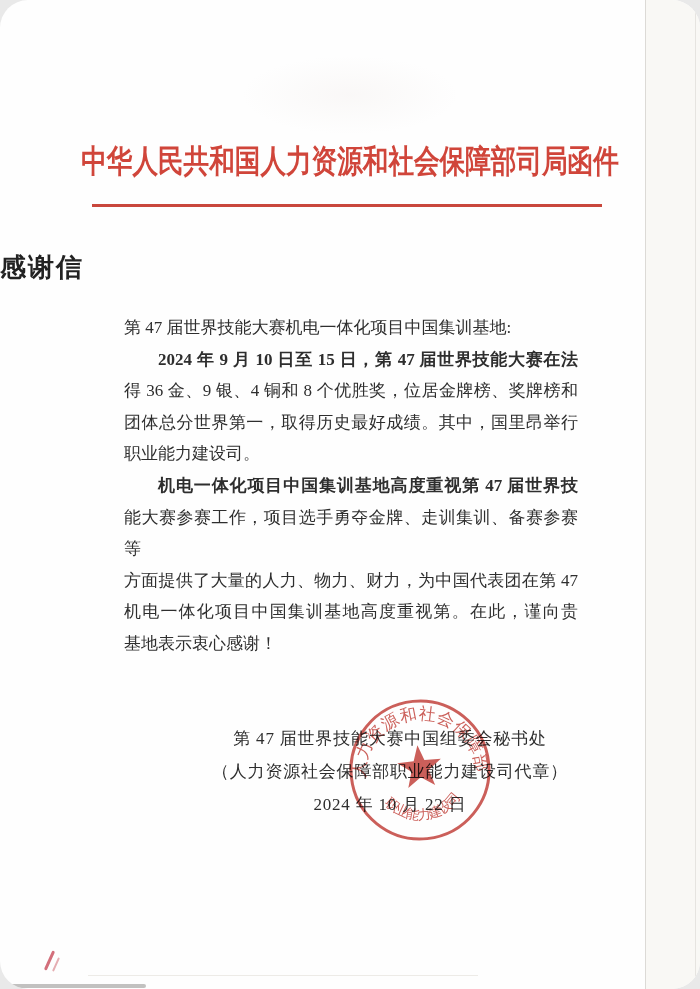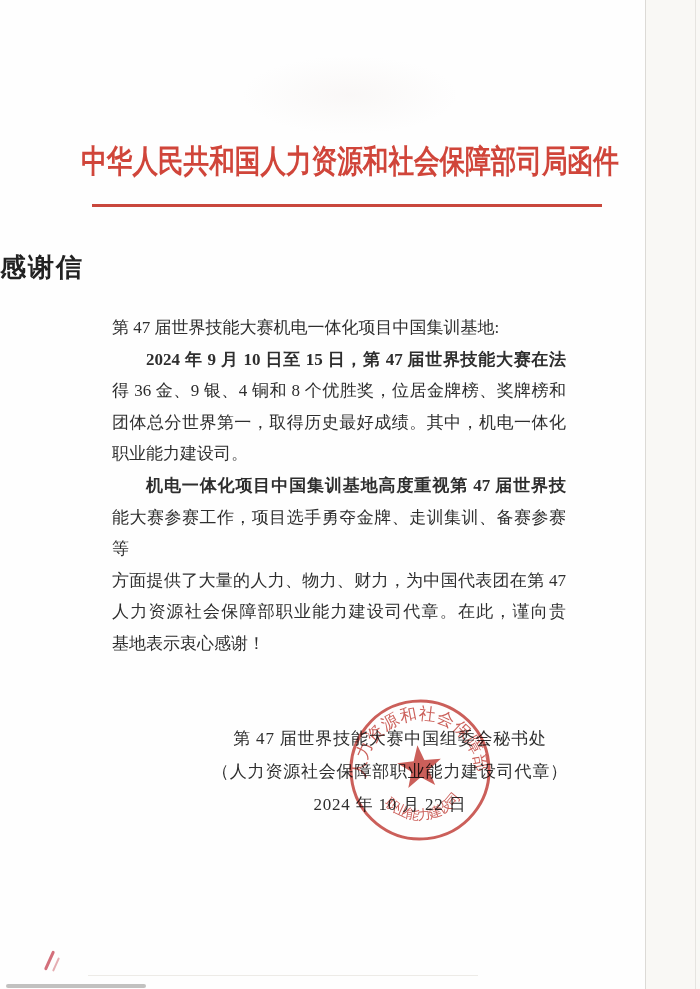--- a/index.html
+++ b/index.html
@@ -3,20 +3,21 @@
 <meta charset="utf-8">
 <style>
   html,body{margin:0;padding:0;background:#e9e9e9;}
   .page{
     position:relative;
     width:700px;height:989px;
     margin:0 auto;
     background:#fefefe;
     overflow:hidden;
     font-family:"Liberation Serif","DejaVu Serif",serif;
+    border-radius:28px;
   }
   
   .right-strip{position:absolute;left:646px;top:0;width:54px;height:989px;background:#f9f8f5;}
   .edge-line{position:absolute;left:645px;top:0;width:1px;height:989px;background:#dcdad6;}
   .edge-line2{position:absolute;left:695px;top:0;width:1px;height:989px;background:#e6e4e0;}
   .smudge-top{position:absolute;left:240px;top:55px;width:220px;height:80px;
     background:radial-gradient(ellipse at center,rgba(190,168,158,0.07),rgba(190,168,158,0) 70%);}
   .bottom-faint-line{position:absolute;left:88px;top:975px;width:390px;height:1px;background:#edebe7;}
   .bottom-dark-bar{position:absolute;left:6px;top:984px;width:140px;height:4px;background:#b3b2b0;border-radius:2px;opacity:.8;}
   .red-mark{position:absolute;left:48px;top:950px;width:3px;height:21px;background:#c84b5a;transform:rotate(24deg);opacity:.8;border-radius:2px;}
@@ -37,21 +38,21 @@
     position:absolute;left:0;top:250px;width:694px;
     text-align:left;font-size:26px;font-weight:bold;color:#222;
     letter-spacing:2px;
   }
 
   
   .body-block{
     position:absolute;left:112px;top:312px;width:454px;
     font-size:17px;color:#2e2e2e;line-height:31.6px;
   }
-  .body-line{width:100%;}
+  .body-line{width:100%;margin-left:12px;}
   .body-line.justify{text-align:justify;text-align-last:justify;text-justify:inter-character;}
   .body-line.indent{text-indent:34px;font-weight:bold;}
 
   
   .sig-block{
     position:absolute;left:112px;top:722px;width:556px;
     text-align:center;font-size:17px;color:#2e2e2e;
     line-height:33px;letter-spacing:0.8px;
   }
 
@@ -78,26 +79,26 @@
 
   <div class="letterhead">中华人民共和国人力资源和社会保障部司局函件</div>
   <div class="red-rule"></div>
 
   <div class="letter-title">感谢信</div>
 
   <div class="body-block">
       <div class="body-line">第 47 届世界技能大赛机电一体化项目中国集训基地:</div>
       <div class="body-line indent justify">2024 年 9 月 10 日至 15 日，第 47 届世界技能大赛在法</div>
       <div class="body-line justify">得 36 金、9 银、4 铜和 8 个优胜奖，位居金牌榜、奖牌榜和</div>
-      <div class="body-line justify">团体总分世界第一，取得历史最好成绩。其中，机电一体化</div>
+      <div class="body-line justify">团体总分世界第一，取得历史最好成绩。其中，国里昂举行</div>
       <div class="body-line">职业能力建设司。</div>
       <div class="body-line indent justify">机电一体化项目中国集训基地高度重视第 47 届世界技</div>
       <div class="body-line justify">能大赛参赛工作，项目选手勇夺金牌、走训集训、备赛参赛等</div>
       <div class="body-line justify">方面提供了大量的人力、物力、财力，为中国代表团在第 47</div>
-      <div class="body-line justify">人力资源社会保障部职业能力建设司代章。在此，谨向贵</div>
+      <div class="body-line justify">机电一体化项目中国集训基地高度重视第。在此，谨向贵</div>
       <div class="body-line">基地表示衷心感谢！</div>
     </div>
 
   <div class="sig-block">
       <div class="sig-line">第 47 届世界技能大赛中国组委会秘书处</div>
       <div class="sig-line">（人力资源社会保障部职业能力建设司代章）</div>
       <div class="sig-line">2024 年 10 月 22 日</div>
     </div>
 
   <svg class="seal" viewBox="0 0 160 160">

